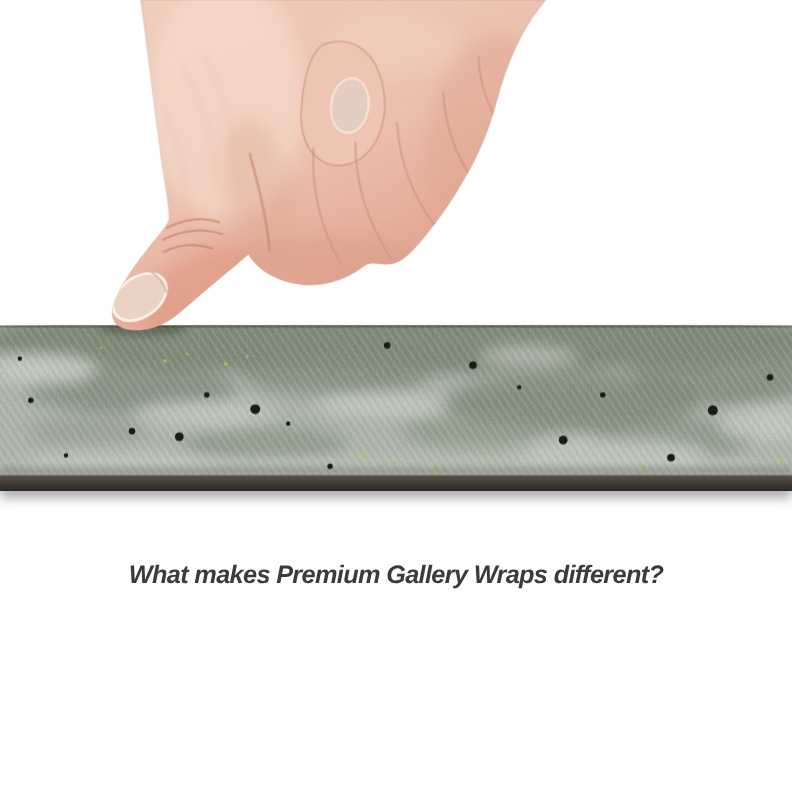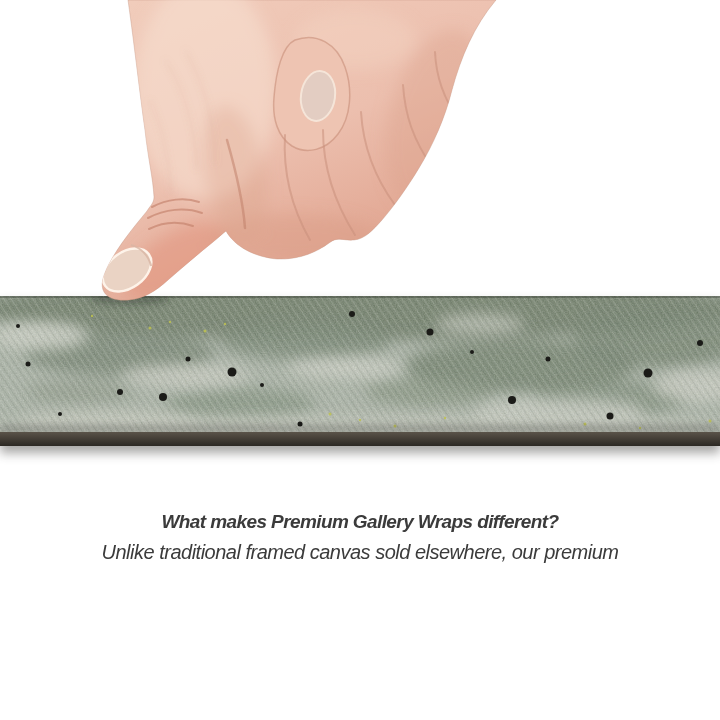--- a/index.html
+++ b/index.html
@@ -26,21 +26,21 @@
   .hand{
     position:absolute;left:55px;top:0;width:445px;height:302px;
   }
 
   
   .info{
     position:absolute;left:0;top:505px;width:720px;
     text-align:center;color:var(--text);
   }
   .info .heading{
-    font-size:19px;font-weight:bold;font-style:italic;
+    font-size:23px;font-weight:bold;font-style:italic;
     letter-spacing:-0.6px;line-height:34px;
   }
   .info .line{
     font-size:20px;font-weight:normal;font-style:italic;
     letter-spacing:-0.5px;line-height:27px;
   }
 </style>
 </head>
 <body>
 
@@ -219,16 +219,15 @@
       <g fill="none" stroke="rgba(201,144,124,0.35)" stroke-width="1.2" filter="url(#hsoft2)">
         <path d="M 110,60 C 130,90 140,130 142,170"></path>
         <path d="M 130,50 C 150,85 160,125 160,165"></path>
         <path d="M 95,100 C 108,130 115,165 116,195"></path>
       </g>
     </g>
   </svg>
 
   <div class="info">
     <div class="heading">What makes Premium Gallery Wraps different?</div>
-    <div class="line">Unlike traditional framed canvas sold elsewhere, our premium</div>
   </div>
 
 </div>
 
 </body></html>

